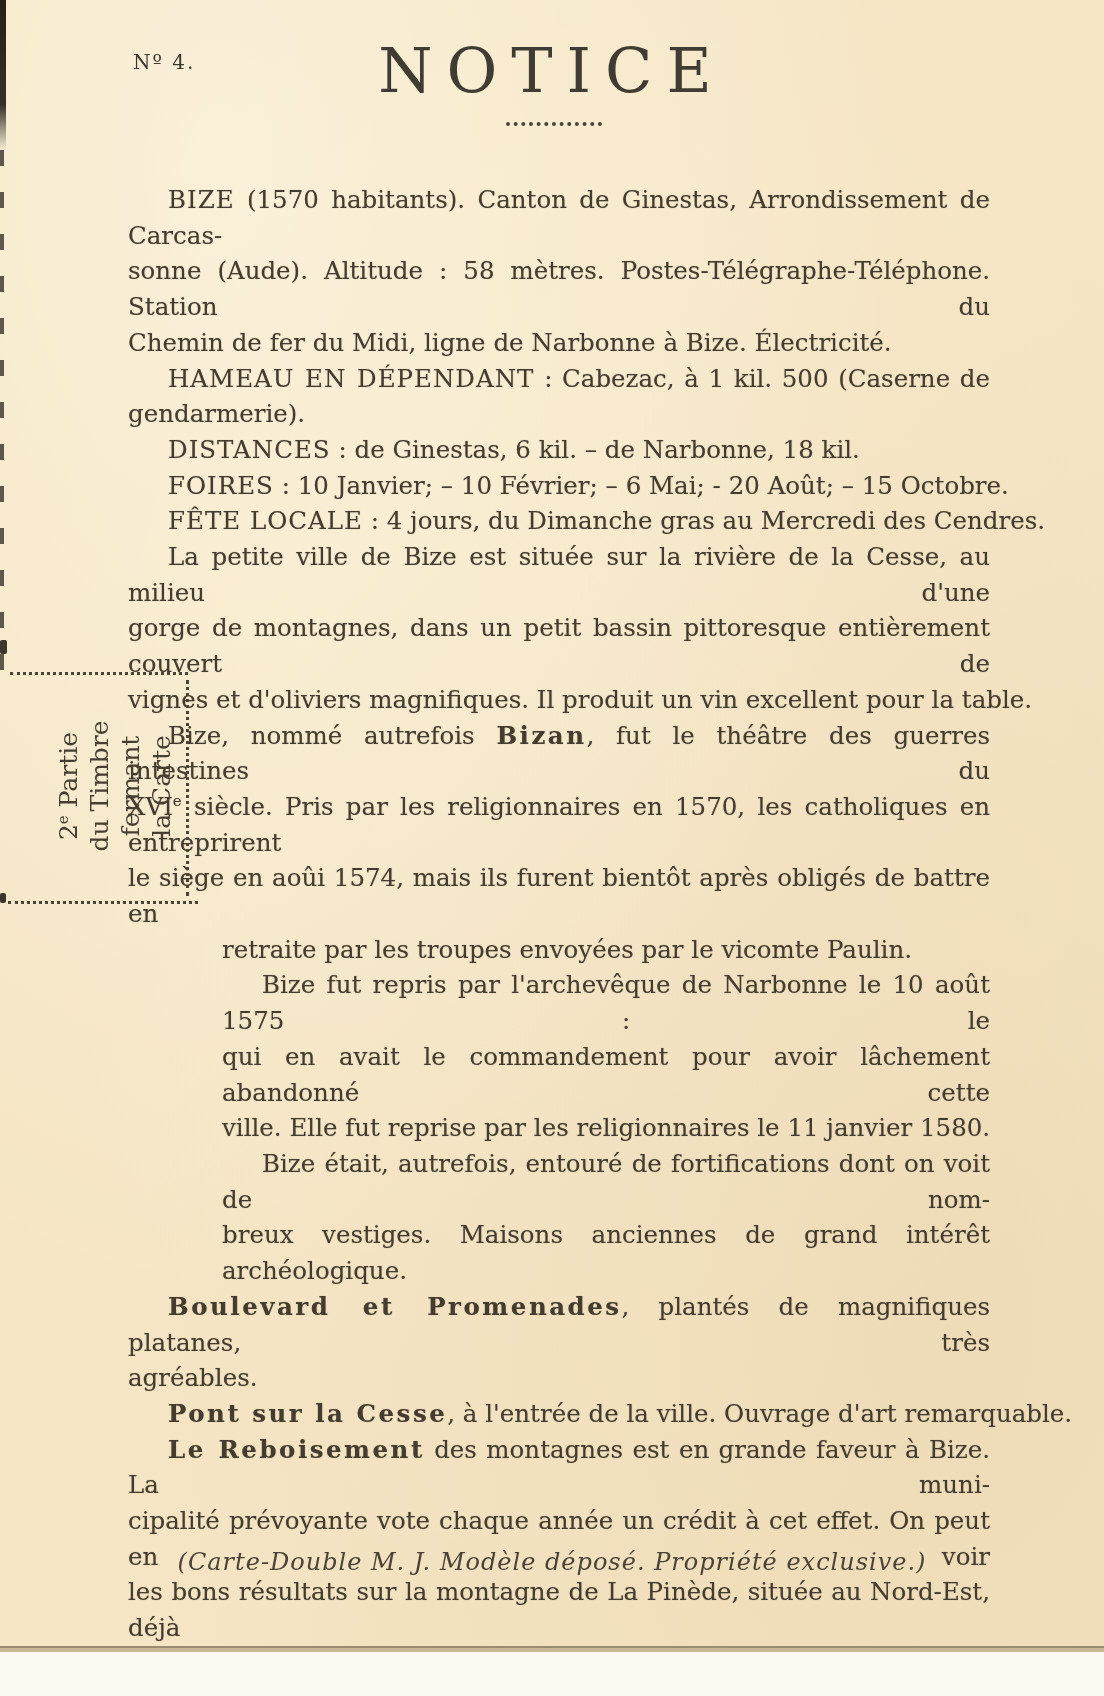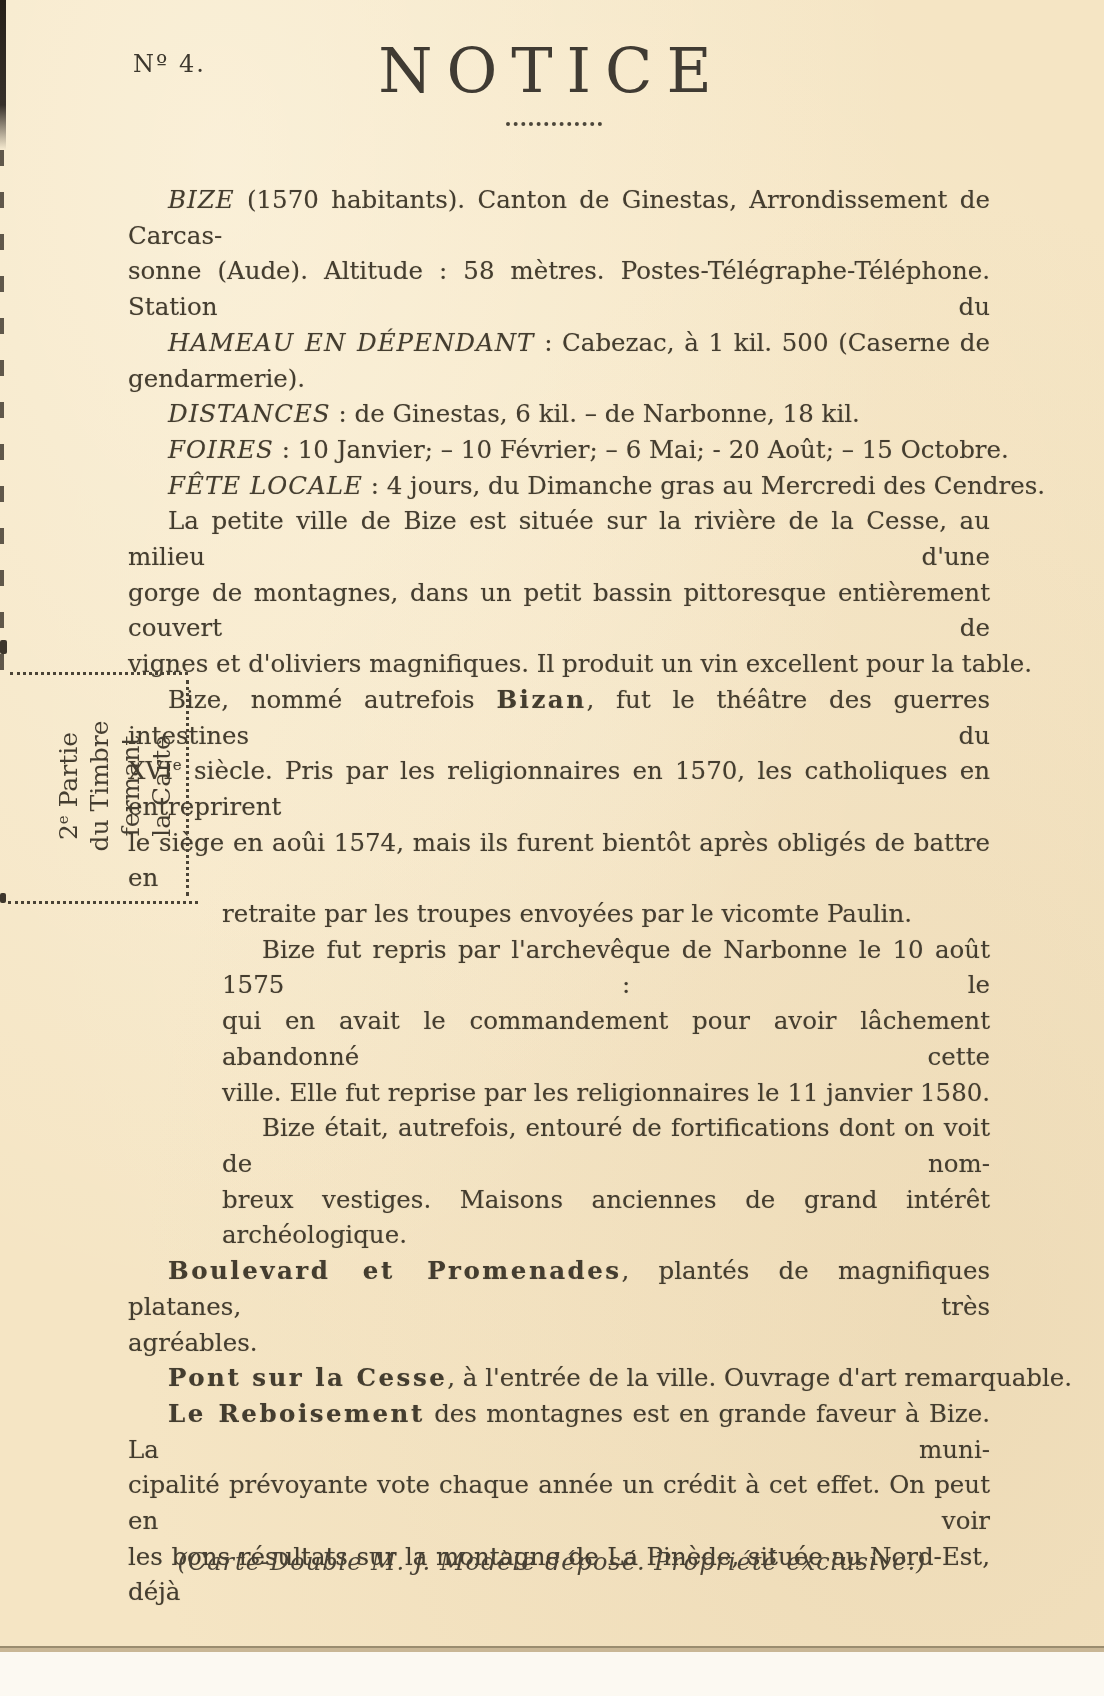--- a/index.html
+++ b/index.html
@@ -30,21 +30,21 @@
   }
   .edge-smudge-mid{
     position:absolute;left:0;top:150px;width:4px;height:540px;
     background:repeating-linear-gradient(180deg,rgba(45,38,30,.75) 0 16px,rgba(45,38,30,0) 16px 42px);
   }
   .edge-dot{position:absolute;background:#3d362c;border-radius:2px;}
 
   
   .no-label{
     position:absolute;left:133px;top:50px;
-    font-size:24px;letter-spacing:2px;color:#3d382e;
+    font-size:20px;letter-spacing:2px;color:#3d382e;
   }
   .page-title{
     position:absolute;left:0;top:34px;width:1104px;
     text-align:center;font-size:62px;letter-spacing:14px;
     color:#403b33;font-weight:400;
   }
   .title-dots{
     position:absolute;left:506px;top:122px;width:96px;height:0;
     border-top:4px dotted #4c463a;
   }
@@ -52,21 +52,21 @@
   
   .body-text{
     position:absolute;left:128px;top:182px;width:862px;
     font-size:24.5px;line-height:35.7px;color:#443d2f;
     text-shadow:0 0 1px rgba(68,61,47,.35);
   }
   .line{white-space:nowrap;}
   .line.jus{white-space:normal;text-align:justify;text-align-last:justify;}
   .line.ind{text-indent:40px;}
   .line.nar{margin-left:94px;}
-  .seg-lead{letter-spacing:1px;font-style:italic;}
+  .seg-lead{letter-spacing:1px;}
   .seg-b{font-weight:bold;letter-spacing:2.5px;}
   .seg-sup{font-size:15px;vertical-align:super;line-height:0;}
 
   
   .stamp-line-top{
     position:absolute;left:10px;top:672px;width:178px;height:0;
     border-top:3px dotted #4a4336;
   }
   .stamp-line-right{
     position:absolute;left:186px;top:680px;width:0;height:216px;
@@ -100,20 +100,21 @@
   <div class="edge-dot" style="left:0;top:893px;width:6px;height:10px;"></div>
   <div class="edge-dot" style="left:0;top:640px;width:7px;height:14px;"></div>
 
   <div class="no-label">Nº 4.</div>
   <div class="page-title">NOTICE</div>
   <div class="title-dots"></div>
 
   <div class="body-text">
       <div class="line ind jus"><span class="seg-lead">BIZE</span><span class="seg-n"> (1570 habitants). Canton de Ginestas, Arrondissement de Carcas-</span></div>
       <div class="line jus"><span class="seg-n">sonne (Aude). Altitude : 58 mètres. Postes-Télégraphe-Téléphone. Station du</span></div>
+      <div class="line"><span class="seg-n">Chemin de fer du Midi, ligne de Narbonne à Bize. Électricité.</span></div>
       <div class="line ind jus"><span class="seg-lead">HAMEAU EN DÉPENDANT</span><span class="seg-n"> : Cabezac, à 1 kil. 500 (Caserne de gendarmerie).</span></div>
       <div class="line ind"><span class="seg-lead">DISTANCES</span><span class="seg-n"> : de Ginestas, 6 kil. – de Narbonne, 18 kil.</span></div>
       <div class="line ind"><span class="seg-lead">FOIRES</span><span class="seg-n"> : 10 Janvier; – 10 Février; – 6 Mai; - 20 Août; – 15 Octobre.</span></div>
       <div class="line ind"><span class="seg-lead">FÊTE LOCALE</span><span class="seg-n"> : 4 jours, du Dimanche gras au Mercredi des Cendres.</span></div>
       <div class="line ind jus"><span class="seg-n">La petite ville de Bize est située sur la rivière de la Cesse, au milieu d'une</span></div>
       <div class="line jus"><span class="seg-n">gorge de montagnes, dans un petit bassin pittoresque entièrement couvert de</span></div>
       <div class="line"><span class="seg-n">vignes et d'oliviers magnifiques. Il produit un vin excellent pour la table.</span></div>
       <div class="line ind jus"><span class="seg-n">Bize, nommé autrefois </span><span class="seg-b">Bizan</span><span class="seg-n">, fut le théâtre des guerres intestines du</span></div>
       <div class="line jus"><span class="seg-n">XVI</span><span class="seg-sup">e</span><span class="seg-n"> siècle. Pris par les religionnaires en 1570, les catholiques en entreprirent</span></div>
       <div class="line jus"><span class="seg-n">le siège en aoûi 1574, mais ils furent bientôt après obligés de battre en</span></div>

